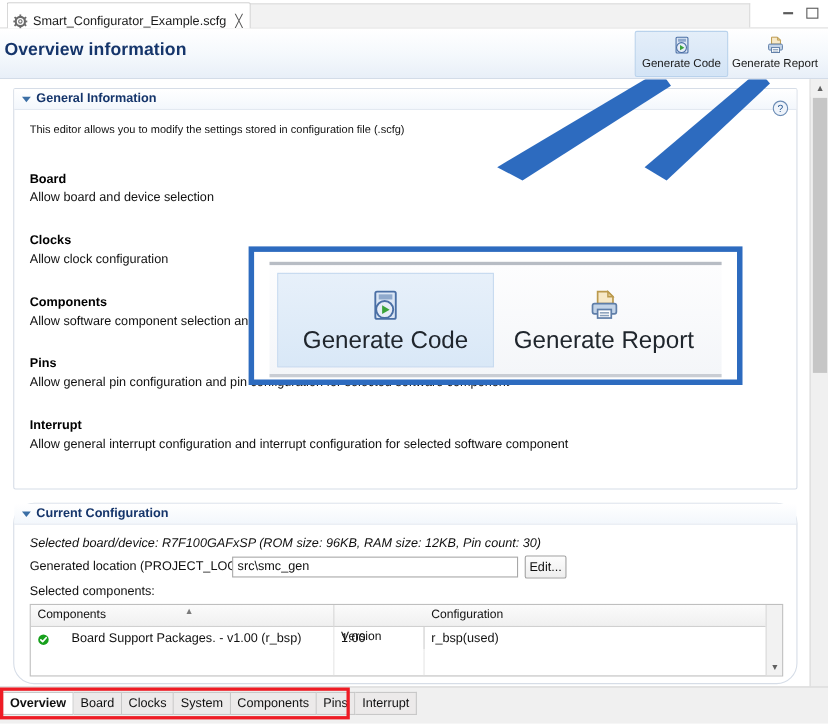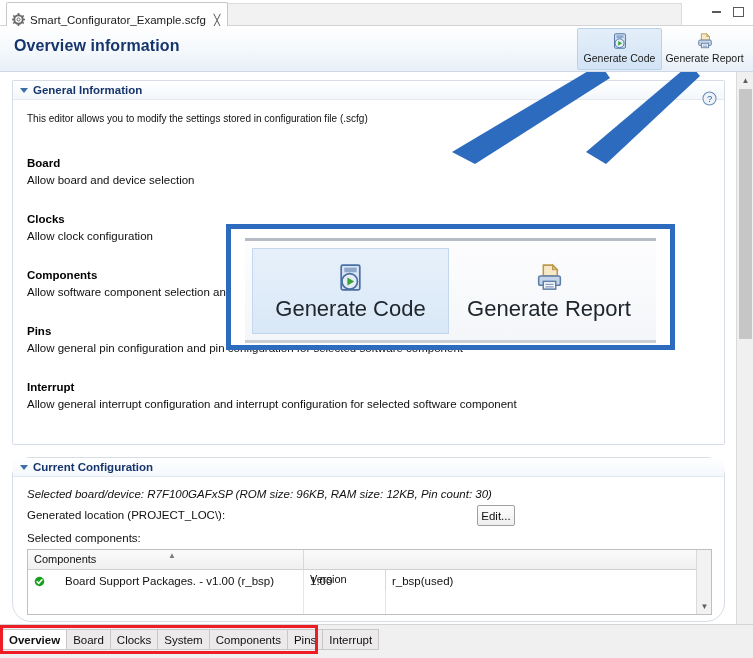--- a/index.html
+++ b/index.html
@@ -65,21 +65,21 @@
   }
 
   
   .form-header {
     position: absolute; left: 0; top: 26px;
     width: 753px; height: 46px;
     background: linear-gradient(to bottom, #ffffff 0%, #f4f8fc 55%, #e8eff8 100%);
     border-bottom: 1px solid #cfd9e6;
   }
   .form-title {
-    position: absolute; left: 14px; top: 11px;
+    position: absolute; left: 4px; top: 11px;
     font-size: 16px; font-weight: bold;
     color: #15356b;
     letter-spacing: .1px;
   }
 
   
   .toolbar {
     position: absolute; right: 6px; top: 28px;
     display: flex; align-items: flex-start; height: 44px;
   }
@@ -505,29 +505,31 @@
 
     <div class="section sec-current">
       <div class="sec-head">
         <span class="tw"></span>
         <span class="sec-title">Current Configuration</span>
       </div>
 
       <div class="cc-line" style="top:30px;font-style:italic;">Selected board/device: R7F100GAFxSP (ROM size: 96KB, RAM size: 12KB, Pin count: 30)</div>
 
       <div class="cc-line" style="top:51px;">Generated location (PROJECT_LOC\):</div>
+      <div class="loc-input">src\smc_gen</div>
       <div class="edit-btn">Edit...</div>
 
       <div class="cc-line" style="top:74px;">Selected components:</div>
 
       <div class="tbl">
         <div class="tbl-head">
           <div class="th c0">Components</div>
           <span class="sort-caret">▲</span>
           <div class="th c1">Version</div>
+          <div class="th c2">Configuration</div>
         </div>
 
         <div class="tbl-row">
           <div class="td c0">
             <span class="ok-ic">
               <svg viewBox="0 0 12 12" width="11" height="11">
                 <circle cx="6" cy="6" r="5.2" fill="#17a01c"></circle>
                 <path d="M3.4 6.2 L5.2 8 L8.7 4.1" fill="none" stroke="#ffffff" stroke-width="1.7" stroke-linecap="round" stroke-linejoin="round"></path>
               </svg>
             </span>

